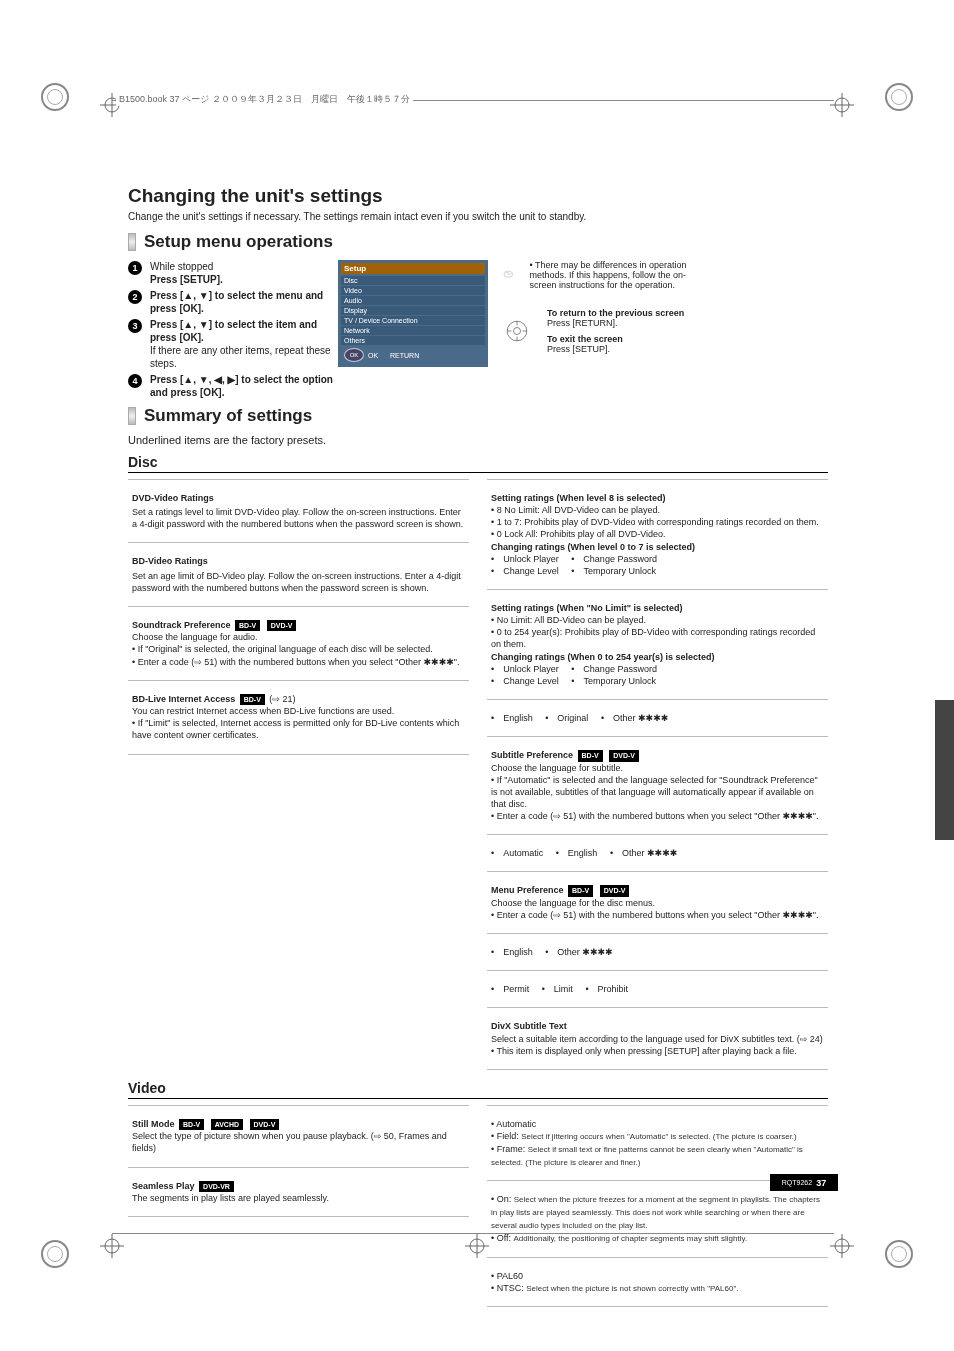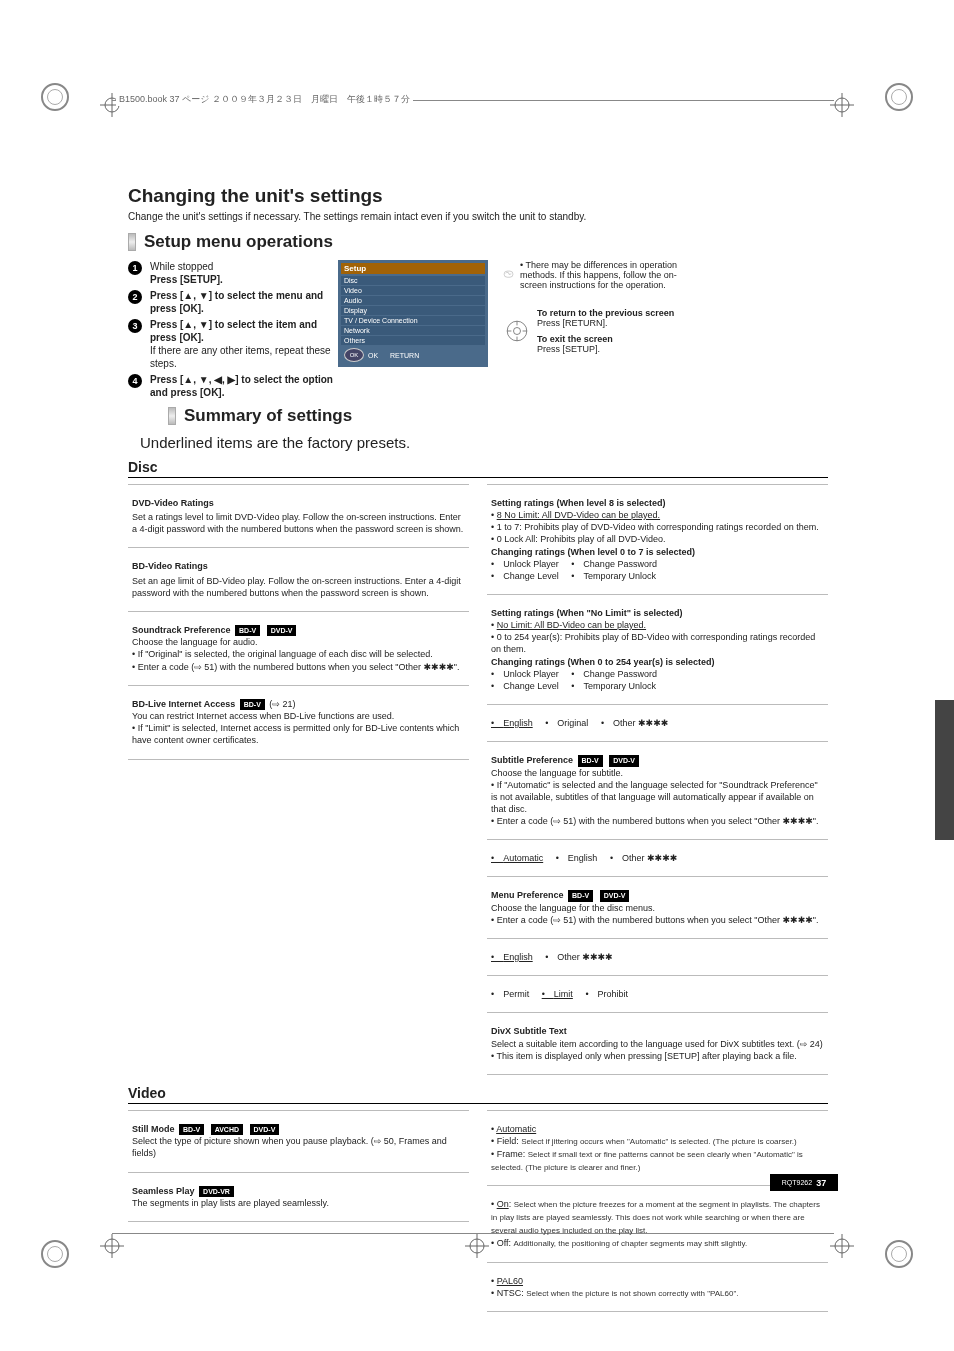--- a/index.html
+++ b/index.html
@@ -61,21 +61,21 @@
   .step-text b { font-weight:bold; }
   .screenshot {
     position:absolute; top:0; left:210px; width:150px;
     background:#4a6a8a; color:#fff; font-size:8px; padding:3px;
   }
   .ss-title { background:#a16207; padding:1px 3px; margin-bottom:2px; font-size:8px; font-weight:bold; }
   .ss-item { padding:1px 3px; background:#3a5a7a; margin-bottom:1px; font-size:7px; }
   .ss-foot { padding:2px 3px; font-size:7px; display:flex; align-items:center; gap:4px; }
   .ss-ok { width:20px; height:14px; border:1px solid #ccc; border-radius:50%; font-size:6px; display:flex; align-items:center; justify-content:center; background:#446; }
   .side-icons { position:absolute; top:0; left:375px; width:200px; font-size:9px; }
-  .side-row { display:flex; align-items:center; gap:6px; margin-bottom:18px; }
+  .side-row { display:flex; align-items:center; gap:16px; margin-bottom:18px; }
   .dial-icon { width:28px; height:28px; }
   .box-label { font-size:9px; }
 
   .section-heading {
     border-bottom:1px solid #000; font-size:14px; font-weight:bold; padding-bottom:2px; margin-top:4px; margin-bottom:6px;
   }
   .two-col {
     display:flex; gap:18px;
   }
   .col { flex:1; }
@@ -87,21 +87,21 @@
     padding:12px 4px; vertical-align:top;
     line-height:1.35;
     margin-left:28px;
   }
   table.settings td:first-child {
     white-space:normal;
   }
   .entry-name { display:block; margin-bottom:2px; }
   .bullets .opt::before { content:"\2022\2003"; }
   .bullets .opt { display:inline-block; margin-right:10px; }
-  .underline { text-decoration:underline; }
+  .underline { }
   .small { font-size:8px; color:#333; }
   .tag {
     display:inline-block; background:#000; color:#fff; font-size:7px; font-weight:bold; padding:1px 4px; margin:0 2px;
   }
 
   .side-tab {
     position:absolute; right:0; top:700px; width:19px; height:140px;
     background:#444;
   }
   .page-num-box {
@@ -220,25 +220,25 @@
           <div><b>To return to the previous screen</b></div>
           <div>Press [RETURN].</div>
           <div style="height:6px"></div>
           <div><b>To exit the screen</b></div>
           <div>Press [SETUP].</div>
         </div>
       </div>
     </div>
   </div>
 
-  <div class="title-bar" style="margin-top:6px;margin-left:40px;">
+  <div class="title-bar" style="margin-top:6px;">
     <div class="title-sq"></div>
     <div class="title-text">Summary of settings</div>
   </div>
-  <div style="font-size:15px; margin-bottom:8px;margin-left:12px;">Underlined items are the factory presets.</div>
+  <div style="font-size:11px; margin-bottom:8px;">Underlined items are the factory presets.</div>
 
   <div class="section-heading">Disc</div>
 
   <div class="two-col">
 
     <div class="col">
       <table class="settings">
         <tbody>
             <tr>
               <td>

